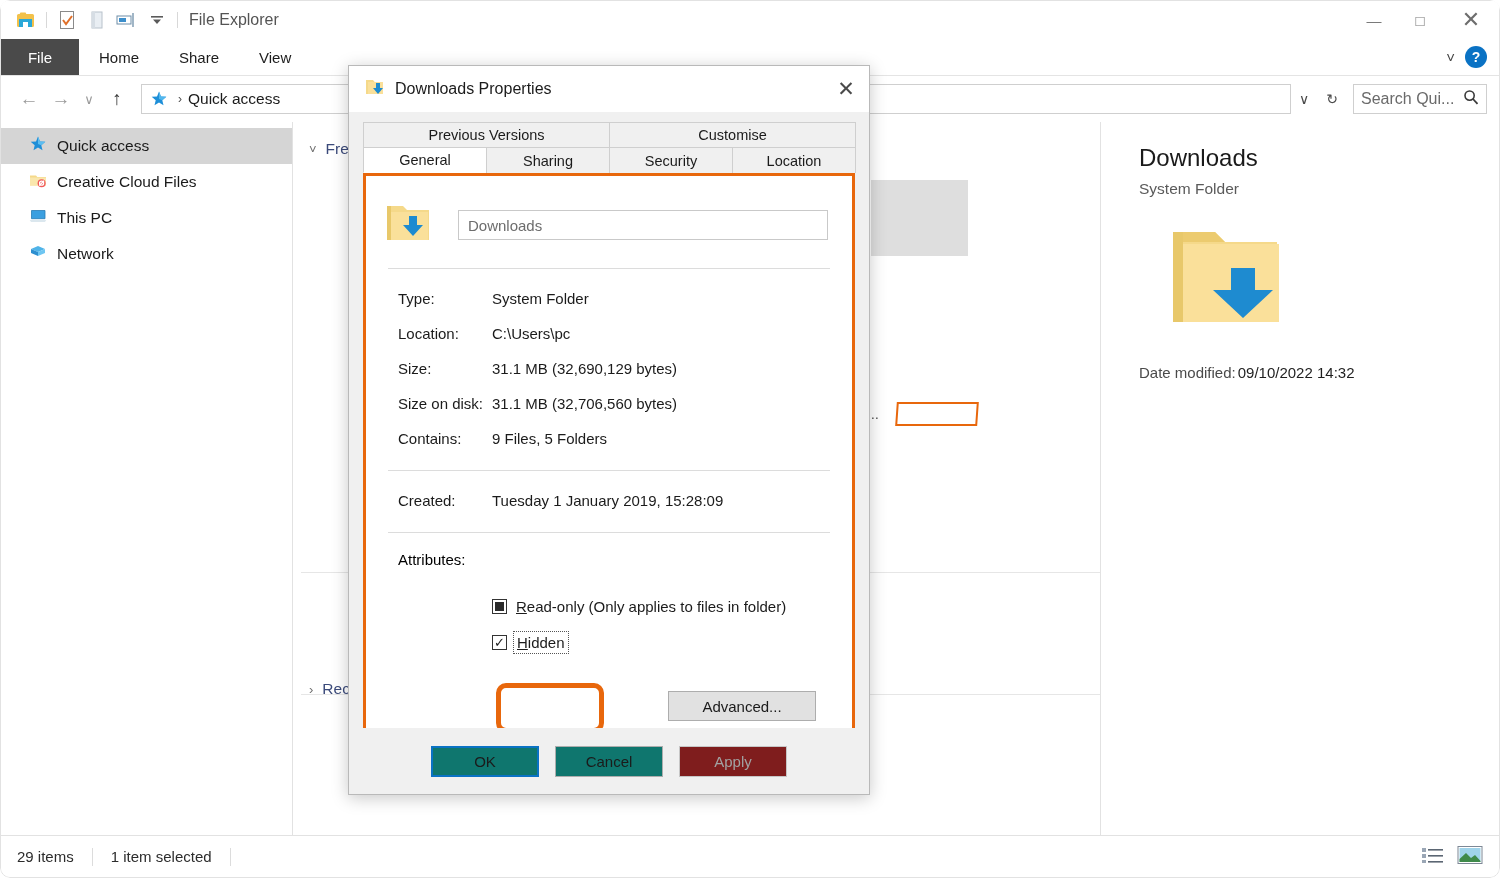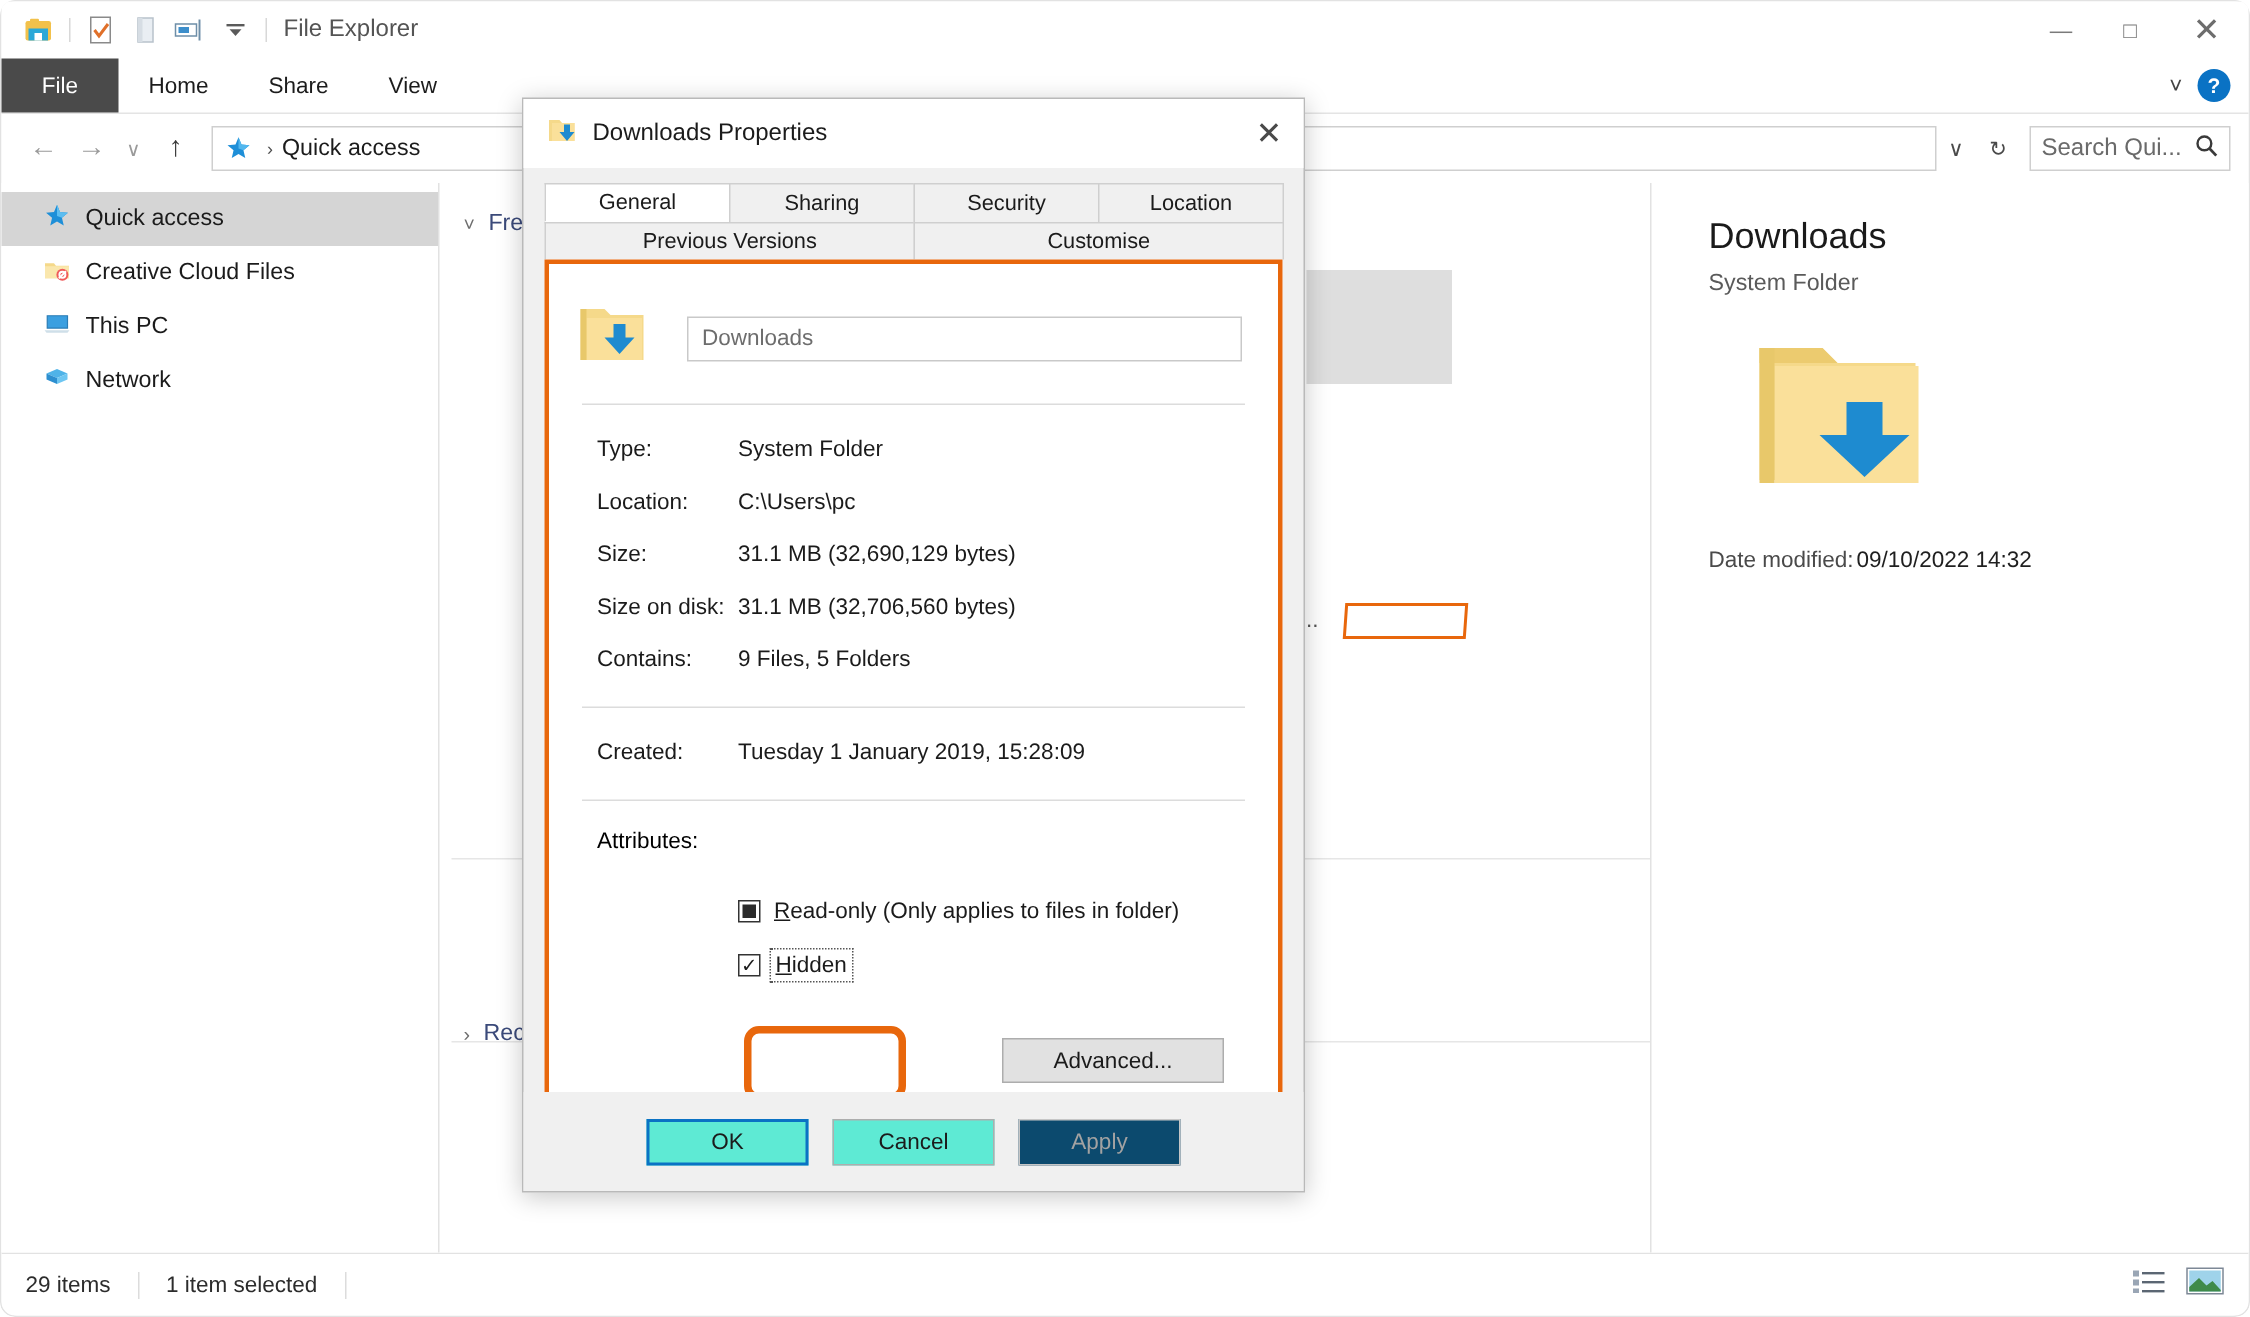--- a/index.html
+++ b/index.html
@@ -259,26 +259,26 @@
   .attr-wrap { position: relative; }
 
   .dlg-footer {
     position: absolute; bottom: 0; left: 0; right: 0;
     height: 66px; display: flex; align-items: center; justify-content: center;
     gap: 16px;
     background: #f0f0f0;
   }
   .dlg-btn {
     width: 108px; height: 31px;
-    background: #5eead4; border: 1px solid #adadad;
+    background: #0f766e; border: 1px solid #adadad;
     display:flex; align-items:center; justify-content:center;
     font-size: 15px; color: #1b1b1b; box-sizing:border-box;
   }
   .dlg-btn.default { border: 2px solid #0a72c4; }
-  .dlg-btn.disabled { color: #a2a2a2; background:#0c4a6e; border-color:#c6c6c6;}
+  .dlg-btn.disabled { color: #a2a2a2; background:#7f1d1d; border-color:#c6c6c6;}
 
   
   .anno-box {
     position: absolute;
     left: 896px; top: 402px;
     width: 82px; height: 24px;
     border: 2px solid #e8670c;
     transform: skewX(-4deg);
     box-sizing: border-box;
   }
@@ -493,29 +493,29 @@
           <path d="M3 4 h15 v12 H3 z" fill="#fae09a"></path>
           <path d="M11 5 h4 v5 h3 l-5 6 l-5 -6 h3 z" fill="#1e8bd0"></path>
         </svg>
       </span>
       <span class="dlg-title-text">Downloads Properties</span>
       <span class="dlg-close">✕</span>
     </div>
 
     <div class="dlg-body">
       <div class="tabstrip">
+        <div class="tabrow top">
+          <div class="tab">Previous Versions</div>
+          <div class="tab">Customise</div>
+        </div>
         <div class="tabrow bottom">
           <div class="tab active">General</div>
           <div class="tab">Sharing</div>
           <div class="tab">Security</div>
           <div class="tab">Location</div>
-        </div>
-        <div class="tabrow top">
-          <div class="tab">Previous Versions</div>
-          <div class="tab">Customise</div>
         </div>
       </div>
 
       <div class="tabpage">
 
         <div class="name-row">
           <span>
             <svg width="48" height="42" viewBox="0 0 48 42">
               <path d="M3 4 h16 l4 4 h22 v30 H3 z" fill="#f5d98a"></path>
               <path d="M7 10 h37 v28 H7 z" fill="#fae09a"></path>

